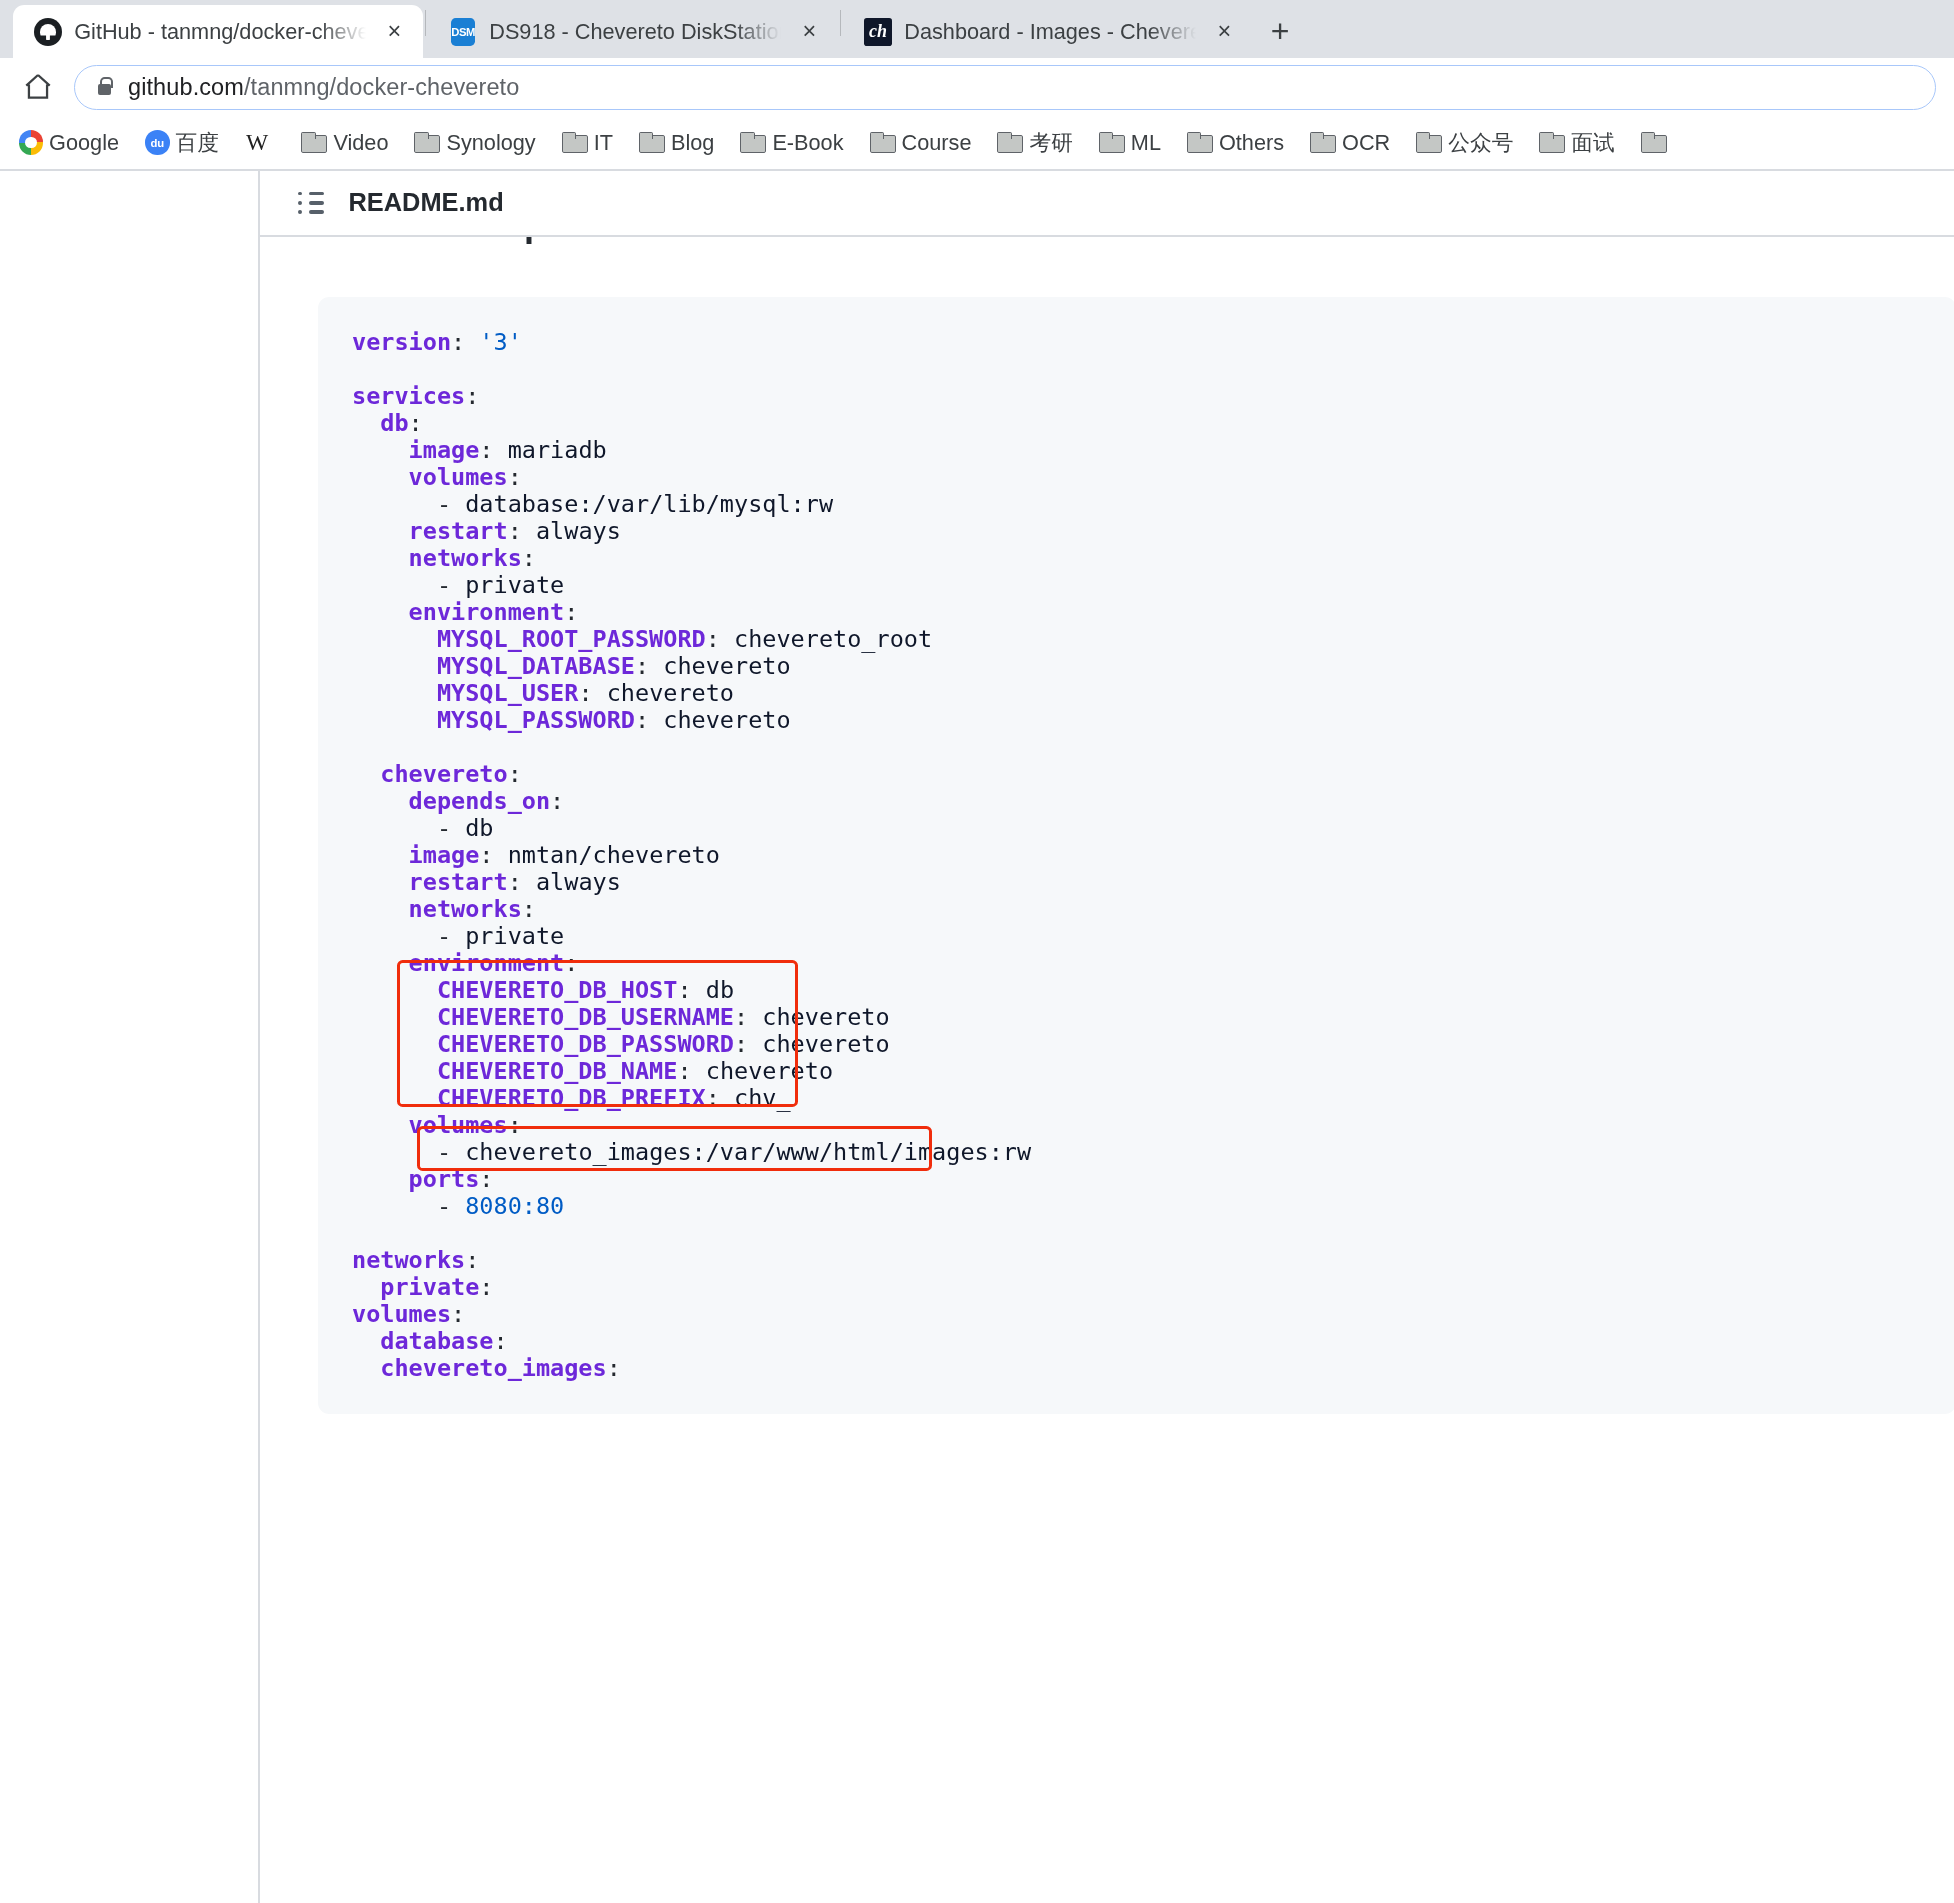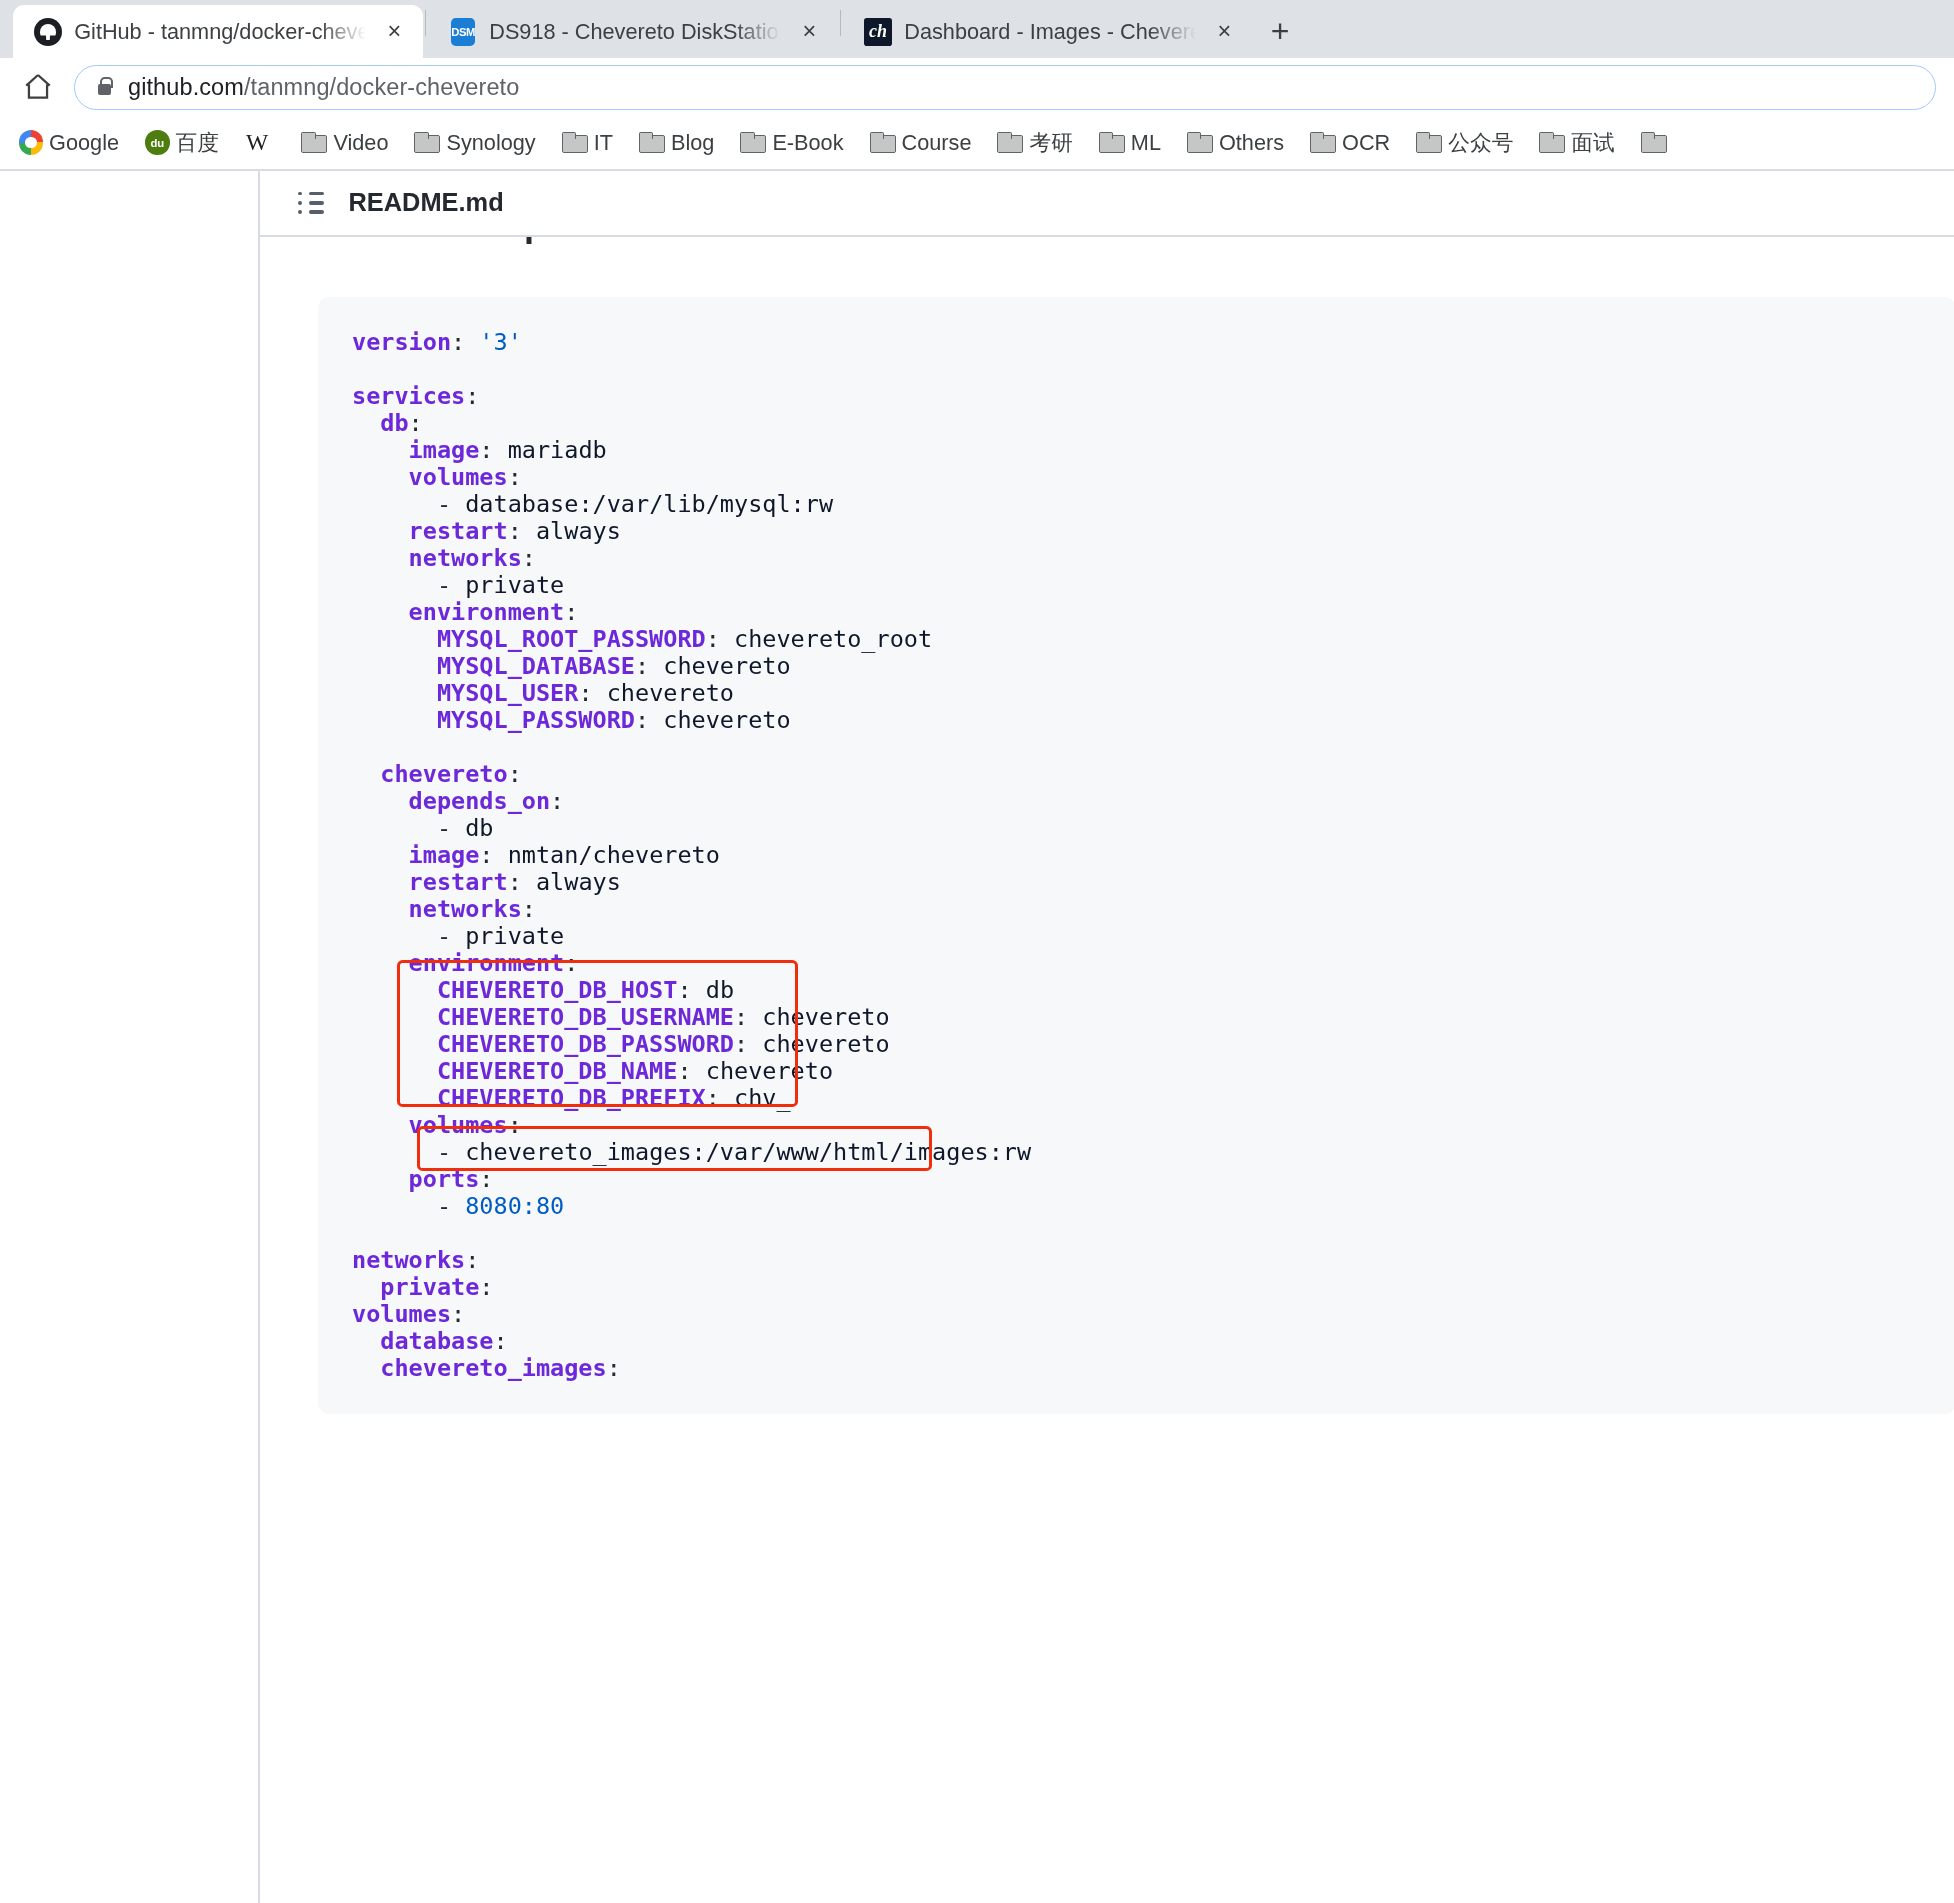--- a/index.html
+++ b/index.html
@@ -57,21 +57,21 @@
   
   .bookmarks { background:#ffffff; height:53px; display:flex; align-items:center; padding:0 5.6px; gap:0; overflow:hidden; }
   .bm { display:flex; align-items:center; gap:6px; padding:5.6px 13px; font-size:21.7px; color:#3c4043; white-space:nowrap; }
   .folder { width:26px; height:21px; position:relative; flex:0 0 26px; }
   .folder::before{ content:""; position:absolute; inset:0; top:2.8px; border:1.9px solid #5f6368; border-radius:1.9px; background:#c4c7c5;}
   .folder::after{ content:""; position:absolute; left:0; top:0; width:12.2px; height:5.6px; border:1.9px solid #5f6368; border-bottom:none; border-radius:1.9px 1.9px 0 0; background:#c4c7c5;}
   .bm-g { width:24.5px; height:24.5px; border-radius:50%;
       background: conic-gradient(#ea4335 0 25%, #fbbc05 25% 50%, #34a853 50% 75%, #4285f4 75% 100%);
       position:relative; flex:0 0 24.5px;}
   .bm-g::after{content:"";position:absolute;inset:6.6px;background:#fff;border-radius:50%;}
-  .bm-baidu { width:24.5px;height:24.5px;flex:0 0 24.5px; border-radius:50%; background:#4d7c0f; color:#fff;
+  .bm-baidu { width:24.5px;height:24.5px;flex:0 0 24.5px; border-radius:50%; background:#3b82f6; color:#fff;
      font-size:11.3px; display:flex;align-items:center;justify-content:center; font-weight:bold;}
   .bm-w { width:24.5px; text-align:center; font-family:"Liberation Serif", serif; font-size:23.5px; color:#222; flex:0 0 24.5px;}
 
   
   .page { position:absolute; left:0; top:169px; right:0; bottom:0; background:#fff; }
   .page-rule { position:absolute; left:0; right:0; top:0; height:1.9px; background:#d8dbe0; }
   .col-divider { position:absolute; left:258px; top:1.9px; bottom:0; width:1.9px; background:#d8dbe0; }
   .readme-head { position:absolute; left:260px; right:0; top:1.9px; height:64px; display:flex; align-items:center; padding-left:38px; gap:24.5px; }
   .toc-icon { width:26px; height:22.6px; display:flex; flex-direction:column; justify-content:space-between; flex:0 0 26px;}
   .toc-icon i { display:block; height:3.8px; background:#57606a; border-radius:1.9px; position:relative; margin-left:11.3px;}

